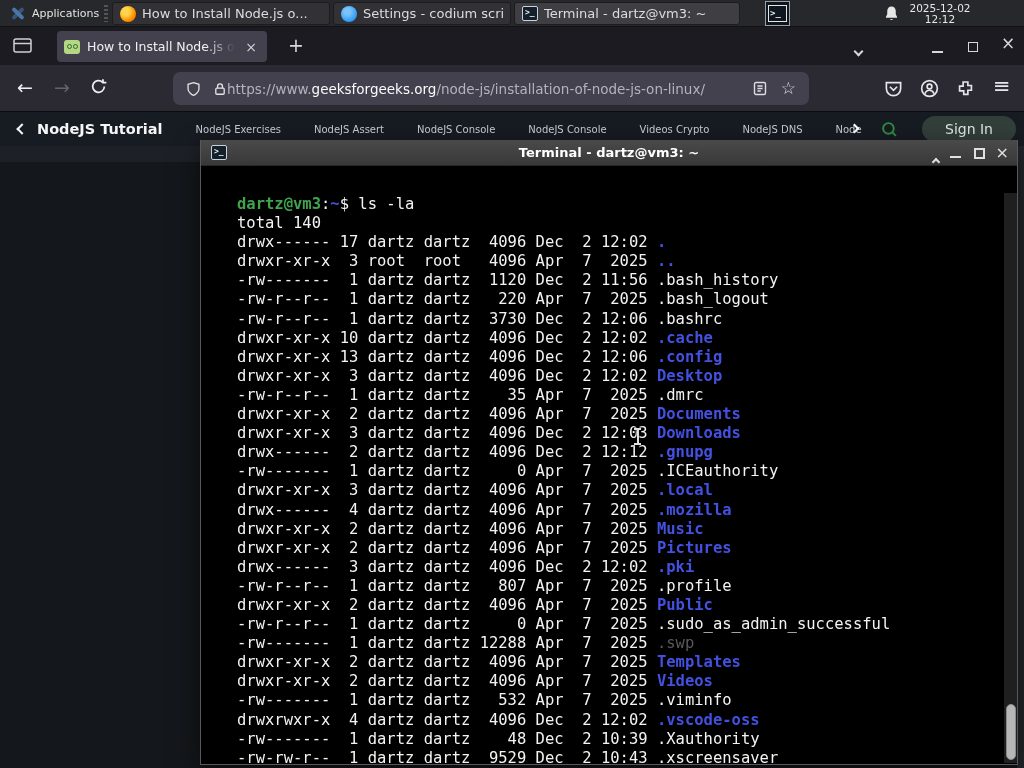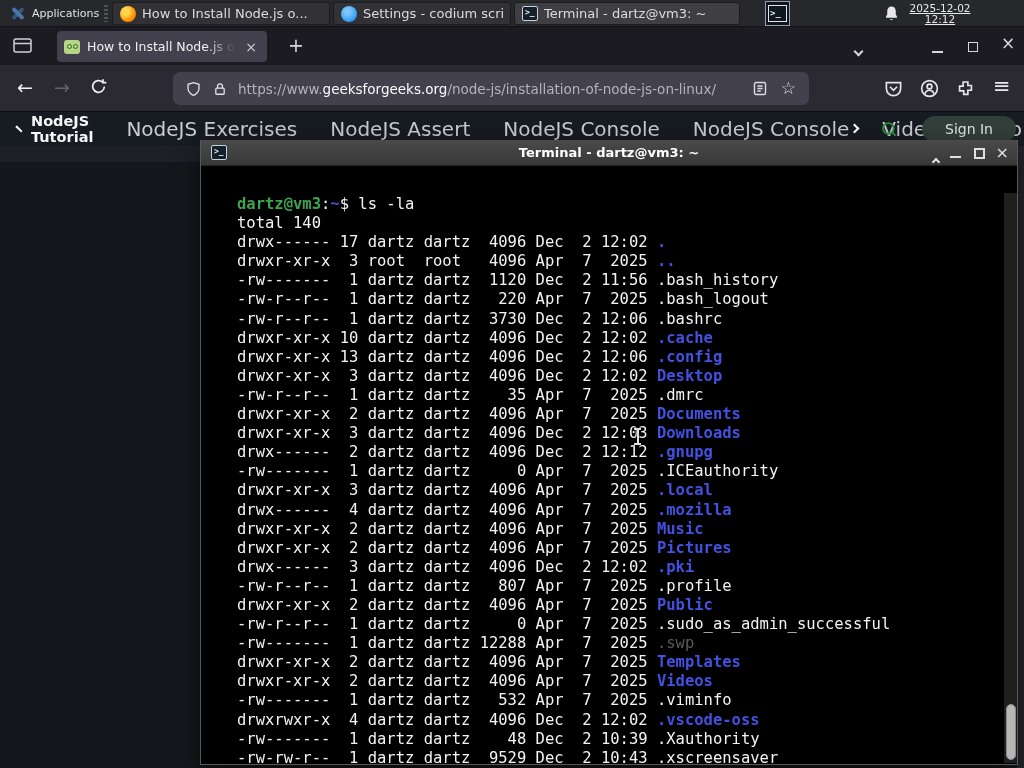--- a/index.html
+++ b/index.html
@@ -35,21 +35,21 @@
   .term-ico { width:16px; height:15px; flex:0 0 16px; background:#14202c;
     border:1px solid #c8d2dc; border-radius:2px; color:#e8f0e8; font-family:"DejaVu Sans Mono",monospace;
     font-size:8px; line-height:12px; text-align:left; padding-left:2px; font-weight:bold; }
   .tray-term { position:absolute; left:765px; top:1px; width:25px; height:25px;
     border:1px solid #9aa0a6; background:#0e1620; display:flex; align-items:center; justify-content:center; }
   .tray-term .inner { width:19px; height:17px; border:1px solid #e6e6e6; background:#0e1620;
     color:#eee; font-family:"DejaVu Sans Mono",monospace; font-size:9px; font-weight:bold;
     line-height:15px; padding-left:1px; }
   .bell { position:absolute; left:883px; top:5px; width:17px; height:17px; color:#e6e6e6; }
   .clock { position:absolute; left:905px; top:3px; width:70px; text-align:center;
-    color:#e8e8e8; font-size:10.5px; line-height:11px;text-decoration:underline; }
+    color:#e8e8e8; font-size:10.5px; line-height:11px; }
   .panel-user { position:absolute; left:1038px; top:5px; color:#3b82f6; font-size:14px;text-align:right; }
 
   svg { display:block; }
 
   
   #tabbar { position:absolute; left:0; top:27px; width:1024px; height:38px;
     background:#1c1b22; z-index:5; }
   .ffview { position:absolute; left:13px; top:10px; color:#cfcfd8; }
   .tab { position:absolute; left:57px; top:4px; width:210px; height:31px;
     background:#42414d; border-radius:4px; display:flex; align-items:center;
@@ -76,33 +76,33 @@
 
   
   #navbar { position:absolute; left:0; top:65px; width:1024px; height:47px;
     background:#2b2a33; border-bottom:1px solid #0c0c0d; z-index:5; }
   .nav-ico { position:absolute; top:11px; font-size:19px; color:#eef0f4; line-height:22px; }
   .nav-ico.dis { color:#62626d; }
   .urlbar { position:absolute; left:173px; top:7px; width:636px; height:33px;
     background:#42414d; border-radius:7px; display:flex; align-items:center; color:#f6f6fa; }
   .urlbar .shield { margin-left:13px; color:#e3e3e8; }
   .urlbar .lock { margin-left:12px; color:#e3e3e8; }
-  .url-text { margin-left:11px; font-size:13.5px; white-space:nowrap; overflow:hidden; flex:1; }
+  .url-text { font-size:13.5px; white-space:nowrap; overflow:hidden; flex:1; }
   .url-dim { color:#b3b3bd; }
   .url-host { color:#fbfbfe; }
   .urlbar .reader { margin-right:14px; color:#dcdce2; }
   .urlbar .star { margin-right:13px; font-size:17px; color:#dcdce2; line-height:17px; }
   .right-ico { position:absolute; top:14px; color:#e6e6ea; }
 
   
   #sitenav { position:absolute; left:0; top:112px; width:1024px; height:34px;
     background:#171b22; display:flex; align-items:center; padding-left:18px; z-index:4; }
   .sn-chev { width:8px; height:8px; border-right:2.6px solid #f5f5f5; border-bottom:2.6px solid #f5f5f5; }
   .sn-current { color:#f5f6f7; font-weight:bold; font-size:14.5px; margin-left:11px; }
-  .sn-item { color:#c9cdd2; font-size:20px; margin-left:33px; white-space:nowrap; }
+  .sn-item { color:#c9cdd2; font-size:10px; margin-left:33px; white-space:nowrap; }
   .sn-chev-r { position:absolute; left:851px; top:13px; }
   .sn-search { position:absolute; left:881px; top:9px; color:#2f8d46; }
   .sn-signin { position:absolute; left:922px; top:4px; width:94px; height:26px;
     border-radius:14px; background:#333f3b; color:#dde9e0; font-size:14px;
     display:flex; align-items:center; justify-content:center; }
 
   
   #pagebg { position:absolute; left:0; top:146px; width:1024px; height:622px; background:#14171b; }
   #pagebg .topband { position:absolute; left:0; top:0; width:1024px; height:16px; background:#1d2127; }
   #pagescroll { position:absolute; right:0; top:0; width:7px; height:622px; background:#23262b; }

